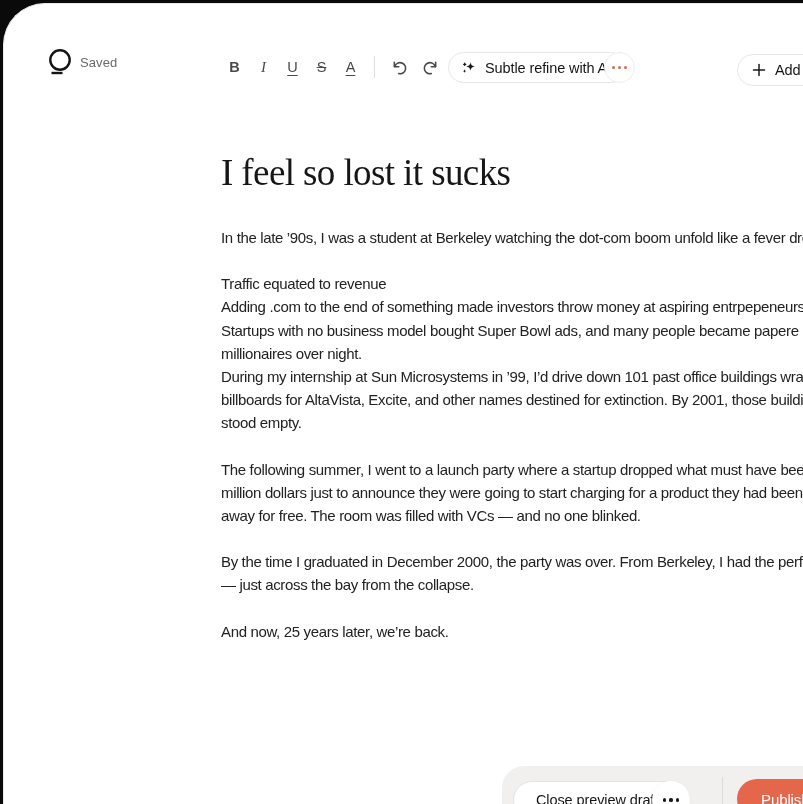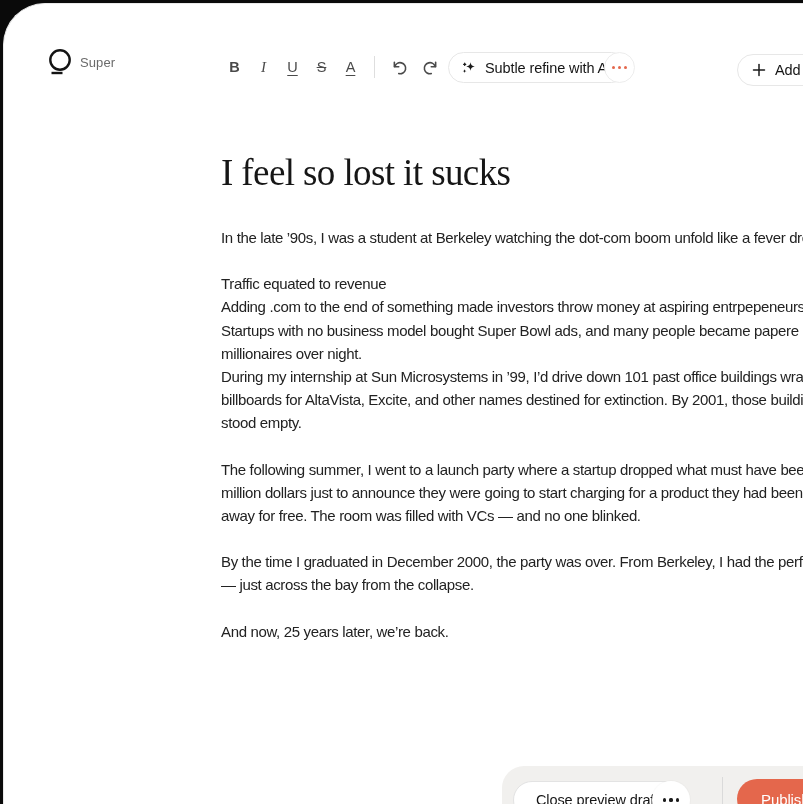--- a/index.html
+++ b/index.html
@@ -110,21 +110,21 @@
 <body>
 
 <div class="page">
 
   <div class="logo">
     <svg width="30" height="30" viewBox="0 0 30 30" fill="none">
       <circle cx="15" cy="13" r="9.7" stroke="#141414" stroke-width="2.4"></circle>
       <line x1="6.5" y1="26" x2="17.5" y2="26" stroke="#141414" stroke-width="2.4"></line>
     </svg>
   </div>
-  <div class="saved">Super</div>
+  <div class="saved">Saved</div>
 
   <div class="fmt-toolbar">
     <span class="fmt-btn fmt-bold">B</span>
     <span class="fmt-btn fmt-italic">I</span>
     <span class="fmt-btn fmt-underline">U</span>
     <span class="fmt-btn fmt-strike">S</span>
     <span class="fmt-btn fmt-color">A</span>
     <span class="tb-divider"></span>
     <span class="tb-icon">
       <svg width="19" height="19" viewBox="0 0 20 20" fill="none" stroke="#4a4a4a" stroke-width="1.7" stroke-linecap="round" stroke-linejoin="round">

